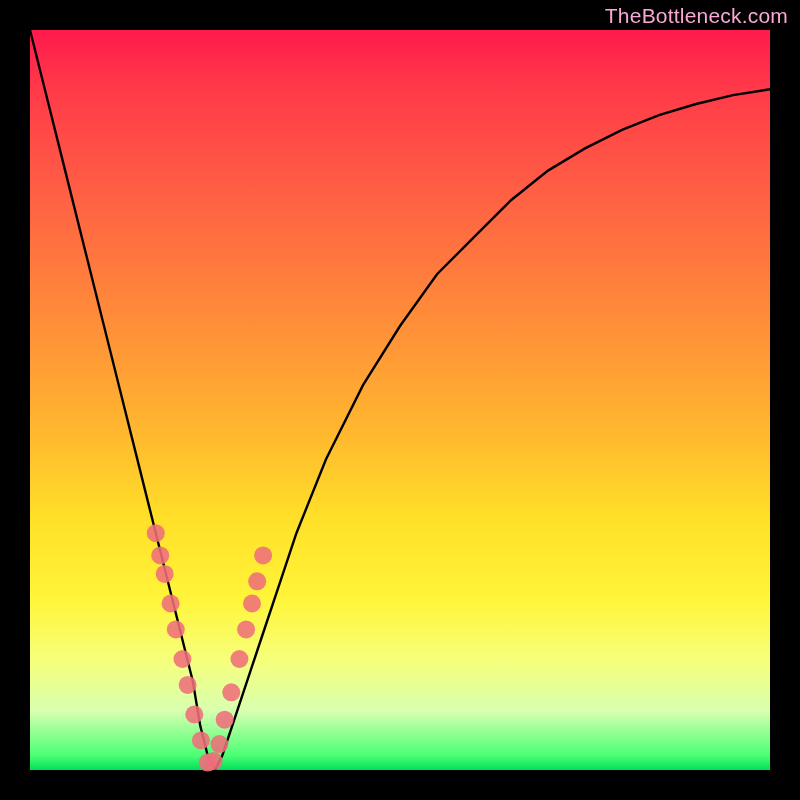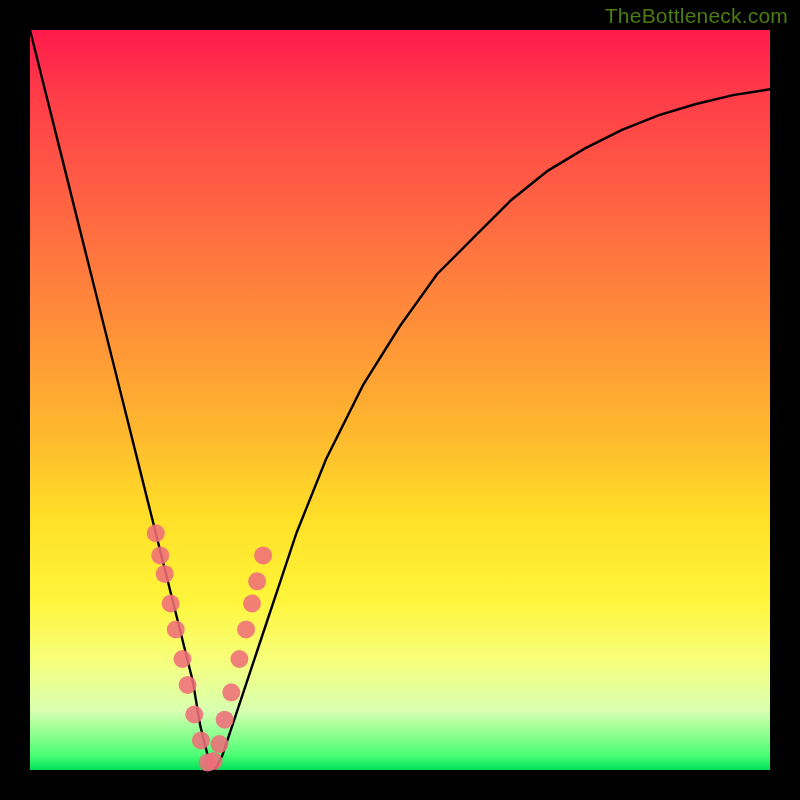--- a/index.html
+++ b/index.html
@@ -39,21 +39,21 @@
       #f7ff7a 85%,
       #d8ffb0 92%,
       #4cff75 98%,
       #00e05a 100%
     );
   }
   .watermark {
     position: absolute;
     top: 4px;
     right: 12px;
-    color: #4d7c0f;
+    color: #f9a8d4;
     font-size: 21px;
     font-weight: 500;
     letter-spacing: 0.2px;
     user-select: none;
   }
   svg.curve {
     position: absolute;
     left: 0;
     top: 0;
     width: 740px;

